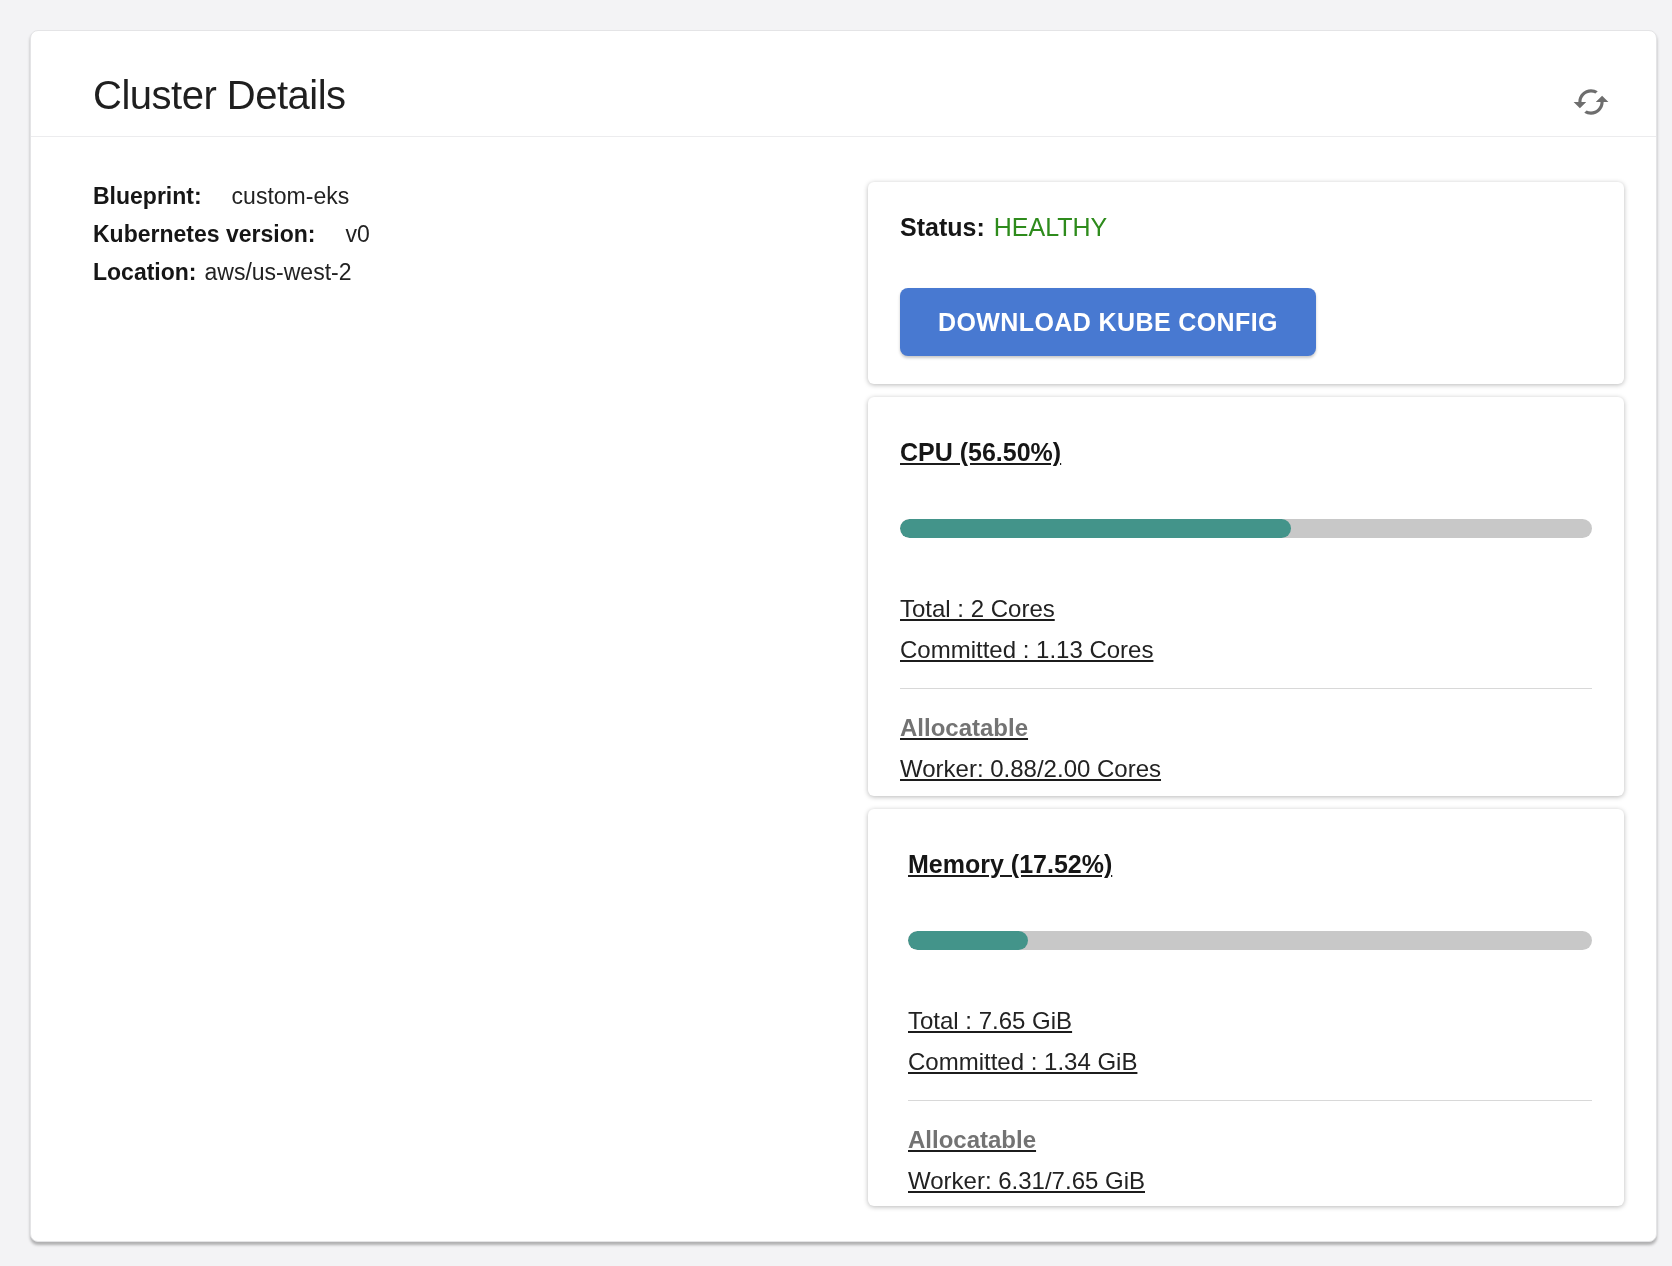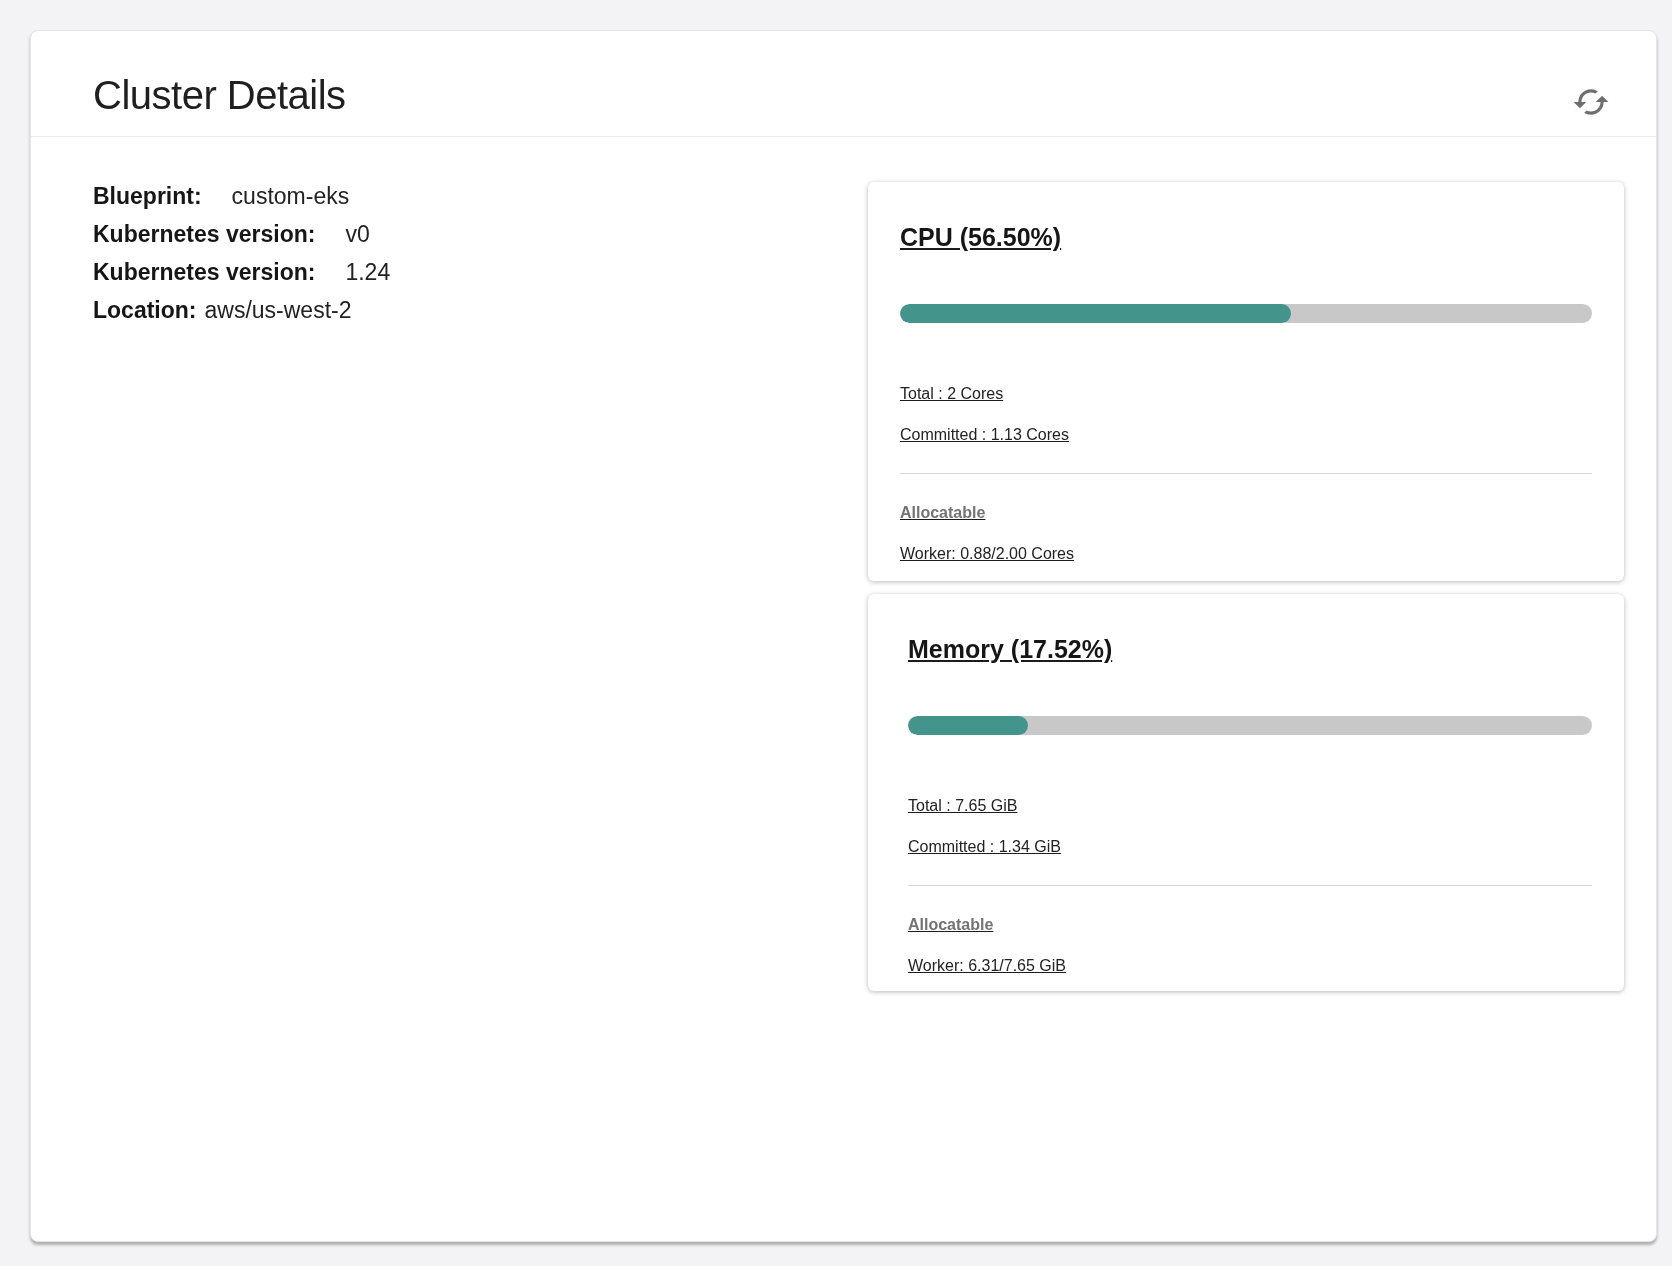--- a/index.html
+++ b/index.html
@@ -99,21 +99,21 @@
     border-radius: 10px;
     background: #c8c8c8;
     overflow: hidden;
   }
   .progress-fill {
     height: 100%;
     background: #43948a;
     border-radius: 10px;
   }
   .resource-lines { margin-top: 50px; }
-  .resource-line { font-size: 16px; line-height: 41px; color: #222; }
+  .resource-line { font-size: 24px; line-height: 41px; color: #222; }
   .resource-line.bold { font-weight: 700; color: #737373; }
   .card-divider {
     border: none;
     border-top: 1px solid #d8d8d8;
     margin: 18px 0;
   }
 </style>
 </head>
 <body>
 
@@ -131,29 +131,32 @@
   <div class="panel-body">
 
     <div class="details-col">
       <div class="detail-row">
         <span class="detail-label">Blueprint:</span><span class="detail-value">custom-eks</span>
       </div>
       <div class="detail-row">
         <span class="detail-label">Kubernetes version:</span><span class="detail-value">v0</span>
       </div>
       <div class="detail-row">
-        <span class="detail-label">Kubernetes version:</span><span class="detail-value">1.24</span>
-      </div>
-      <div class="detail-row">
         <span class="detail-label">Location:</span><span class="detail-value tight">aws/us-west-2</span>
       </div>
     </div>
 
     <div class="cards-col">
 
+      <div class="mini-card status-card">
+        <div class="status-line">
+          <span class="status-label">Status:</span><span class="status-value">HEALTHY</span>
+        </div>
+        <button class="download-btn">DOWNLOAD KUBE CONFIG</button>
+      </div>
 
       <div class="mini-card resource-card">
         <div class="resource-title">CPU (56.50%)</div>
         <div class="progress-track">
           <div class="progress-fill" style="width: 56.5%;"></div>
         </div>
         <div class="resource-lines">
           <div class="resource-line">Total : 2 Cores</div>
           <div class="resource-line">Committed : 1.13 Cores</div>
         </div>

